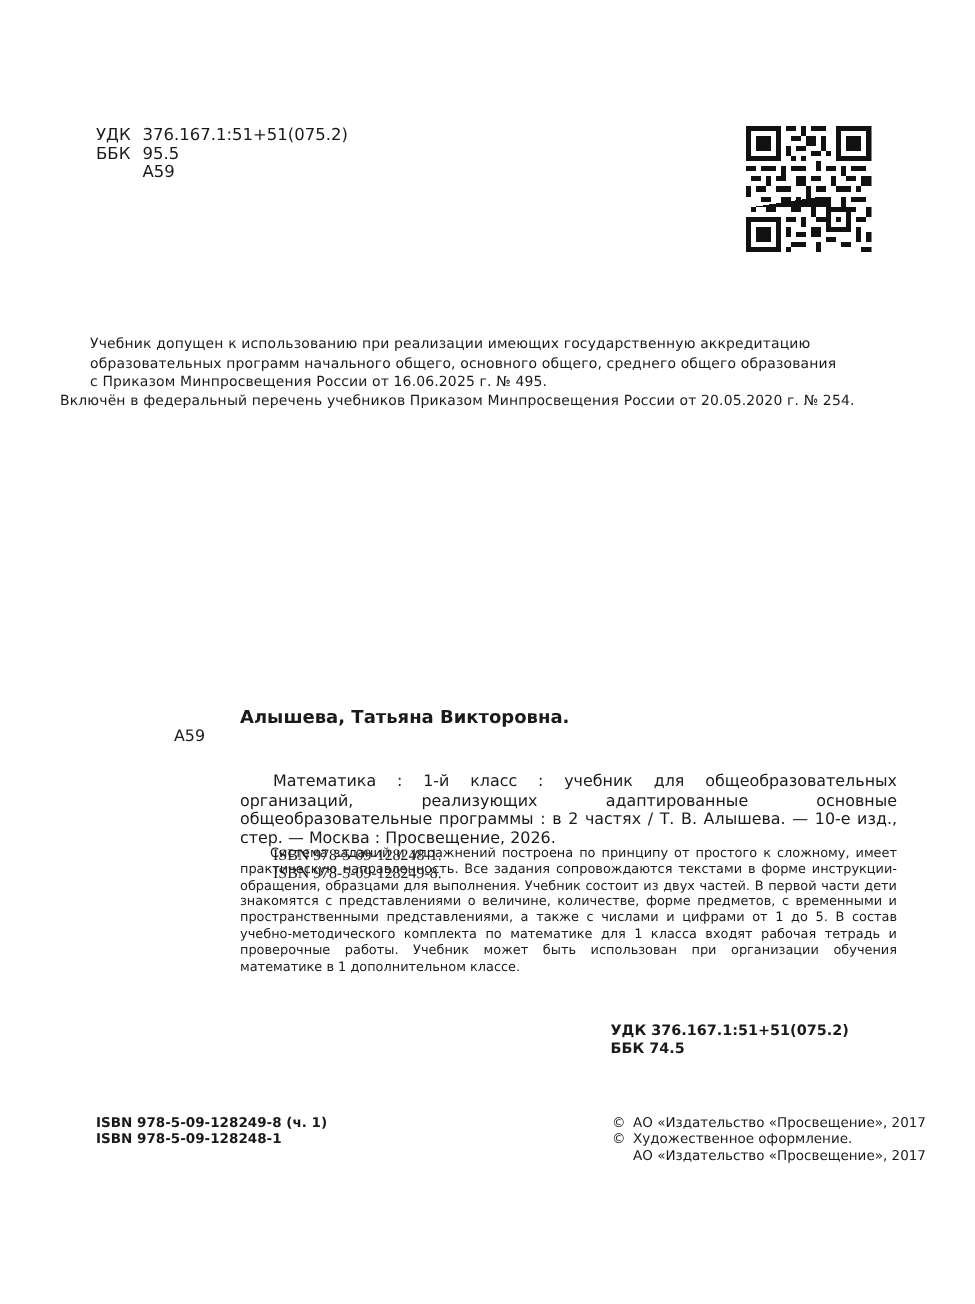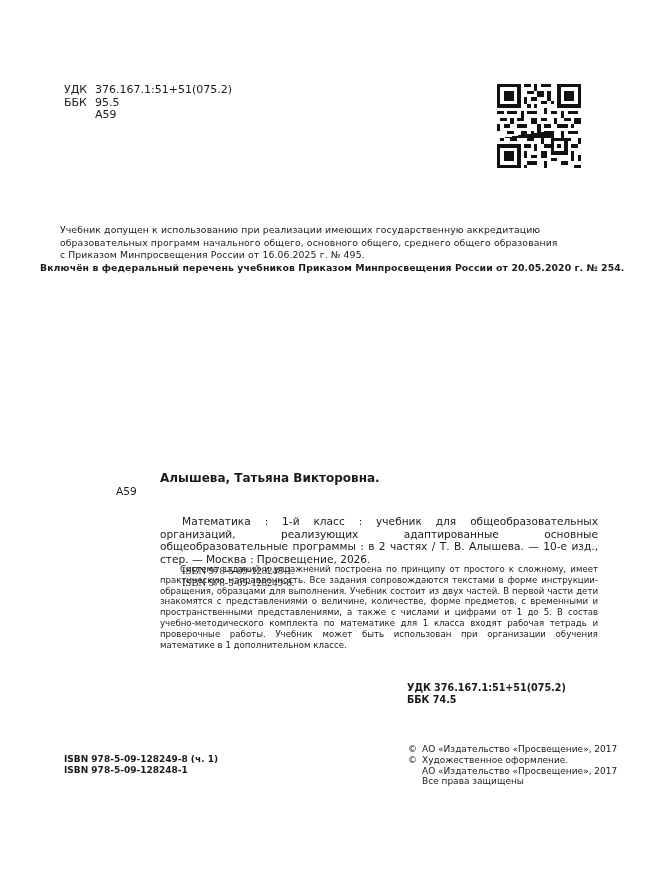--- a/index.html
+++ b/index.html
@@ -4,31 +4,31 @@
 <style>
   html, body { margin:0; padding:0; background:#ffffff; }
   body { width:650px; height:869px; position:relative; overflow:hidden; color:#1a1a1a;
          font-family: "DejaVu Sans", "Liberation Sans", sans-serif; }
   .abs { position:absolute; }
   .udk-top { left:64px; top:84px; font-size:11px; line-height:12.5px; }
   .udk-top .row { white-space:pre; }
   .udk-top .lbl { display:inline-block; width:31px; }
   .qr { left:497px; top:84px; width:84px; height:84px; }
   .approval { left:60px; top:224px; width:540px; text-align:left; font-size:9.3px; line-height:12.6px; letter-spacing:0.1px; }
-  .approval .last { white-space:nowrap; margin-left:-20px; width:580px;font-weight:bold; }
+  .approval .last { white-space:nowrap; margin-left:-20px; width:580px; }
   .card { left:116px; top:472px; width:482px; font-size:10.6px; line-height:12.4px; }
   .card .author { font-weight:bold; padding-left:44px; font-size:12px; }
   .card .code { position:absolute; left:0; top:13px; }
   .card .entry { padding-left:44px; text-align:justify; }
   .card .entry .first { text-indent:22px;margin-top:31px; }
   .card .isbn { padding-left:66px;font-family:Liberation Serif, serif; }
   .annot { left:160px; top:564px; width:438px; font-size:8.6px; line-height:10.8px; text-align:justify; }
   .annot p { margin:0; text-indent:20px; }
   .udk-bottom { left:407px; top:682px; font-size:9.6px; line-height:12px; font-weight:bold; }
-  .isbn-left { left:64px; top:744px; font-size:9px; line-height:11px; font-weight:bold;margin-top:10px; }
+  .isbn-left { left:64px; top:744px; font-size:9px; line-height:11px; font-weight:bold; }
   .copyright { left:408px; top:744px; font-size:9px; line-height:10.8px; }
   .copyright .row { position:relative; padding-left:14px; }
   .copyright .sym { position:absolute; left:0; }
 </style>
 </head>
 <body>
 
 <div class="abs udk-top">
   <div class="row"><span class="lbl">УДК</span><span>376.167.1:51+51(075.2)</span></div>
   <div class="row"><span class="lbl">ББК</span><span>95.5</span></div>
@@ -79,14 +79,13 @@
 
 <div class="abs isbn-left">
   <div>ISBN 978-5-09-128249-8 (ч. 1)</div>
   <div>ISBN 978-5-09-128248-1</div>
 </div>
 
 <div class="abs copyright">
   <div class="row"><span class="sym">©</span><span>АО «Издательство «Просвещение», 2017</span></div>
   <div class="row"><span class="sym">©</span><span>Художественное оформление.</span></div>
   <div class="row"><span>АО «Издательство «Просвещение», 2017</span></div>
-  <div class="row"><span>Все права защищены</span></div>
 </div>
 
 </body></html>

